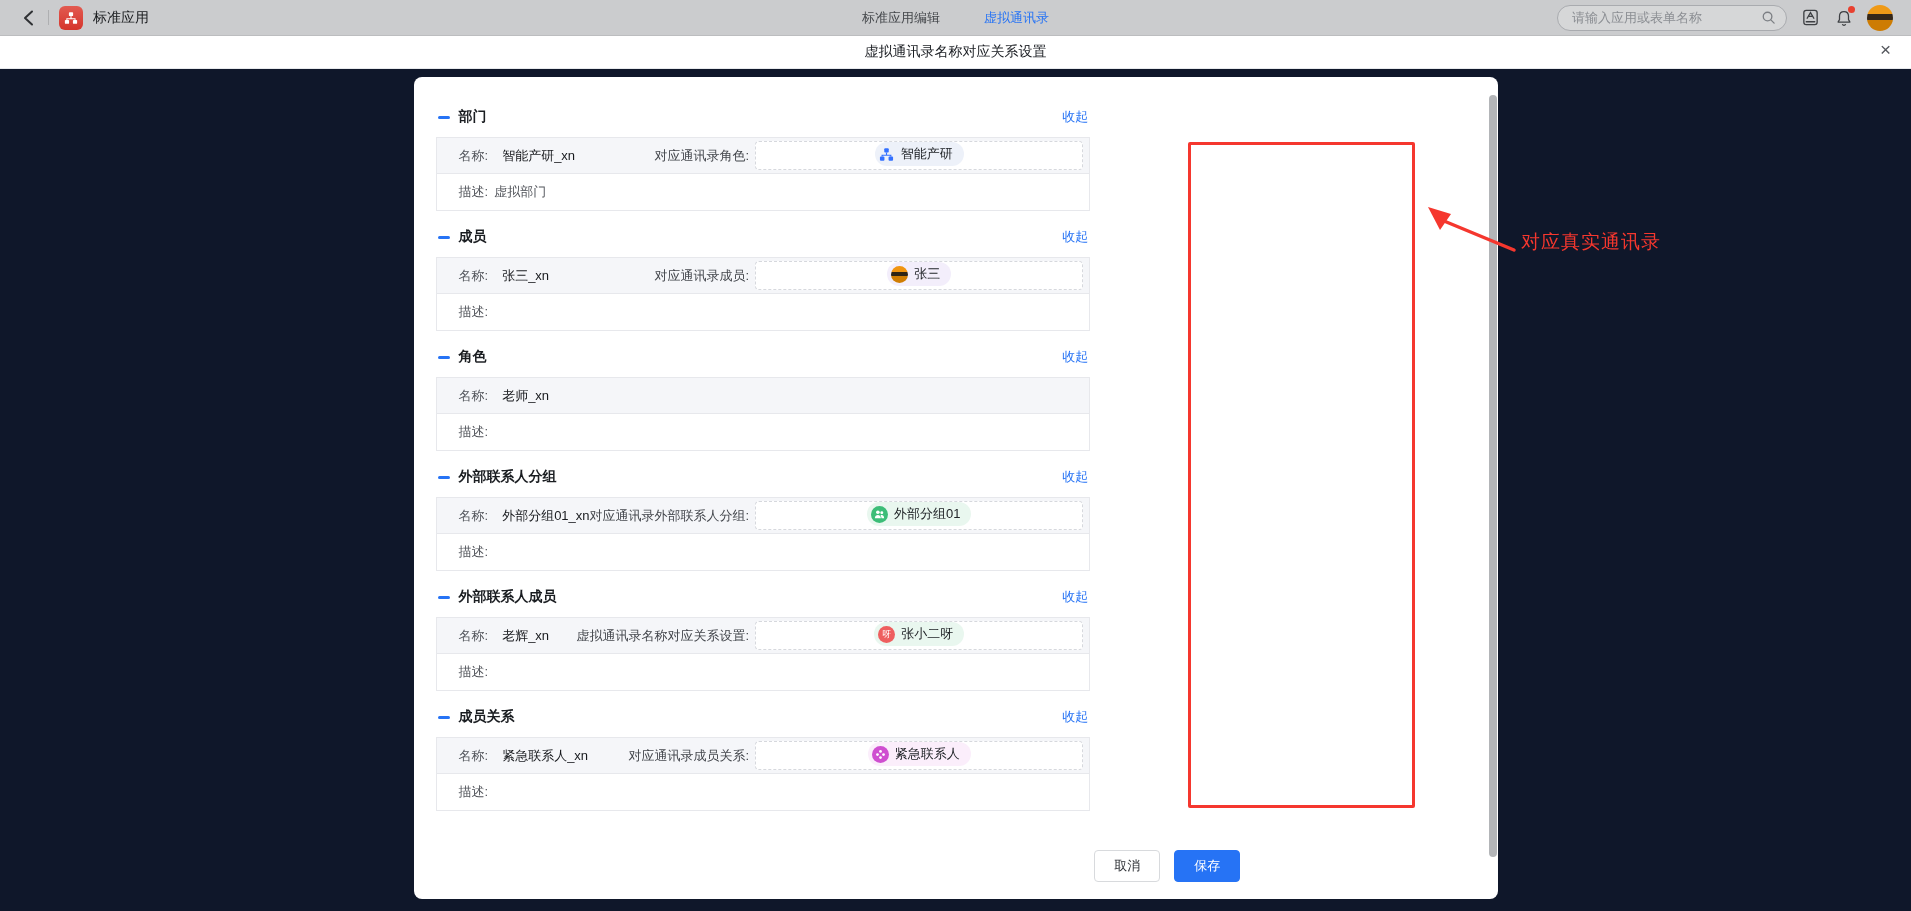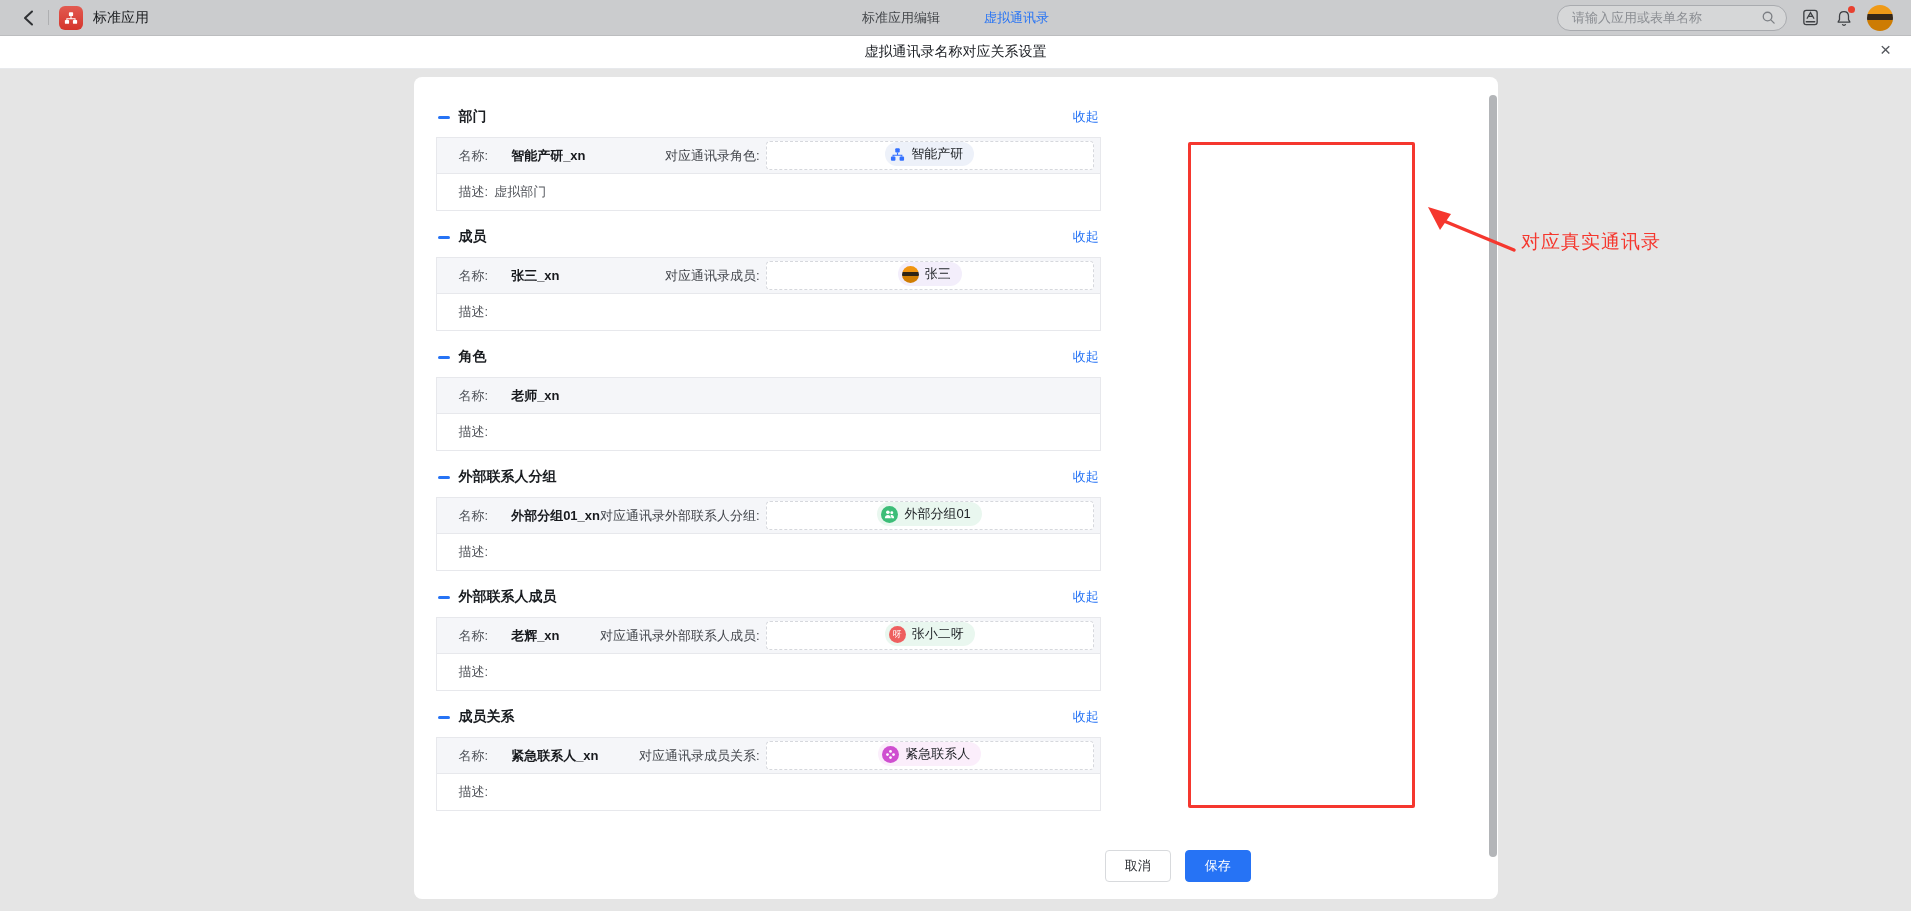--- a/index.html
+++ b/index.html
@@ -1,18 +1,18 @@
 <!DOCTYPE html>
 <html><head>
 <meta charset="utf-8">
 <style>
   * { margin:0; padding:0; box-sizing:border-box; }
   html,body { width:1911px; height:911px; overflow:hidden;
     font-family:"Liberation Sans","DejaVu Sans",sans-serif; font-size:13px; color:#1b1e22; }
-  .app { width:1911px; height:911px; background:#e5e5e5; display:flex; flex-direction:column; }
+  .app { width:1911px; height:911px; background:#0f172a; display:flex; flex-direction:column; }
 
   
   .topbar { height:36px; background:#cbccce; border-bottom:1px solid #bcbdbf;
     display:flex; align-items:center; padding:0 18px; position:relative; flex:none; }
   .topbar-left { display:flex; align-items:center; gap:10px; }
   .back-btn { width:20px; height:20px; display:flex; align-items:center; justify-content:center; cursor:pointer; }
   .tb-divider { width:1px; height:15px; background:#aeafb1; }
   .app-icon { width:24px; height:24px; border-radius:6px; background:linear-gradient(180deg,#e25a50,#d5352c);
     display:flex; align-items:center; justify-content:center; }
   .app-title { font-size:14px; color:#17191c; }
@@ -44,21 +44,21 @@
 
   .sec-head { display:flex; align-items:center; margin:17px 2px 11px; }
   .dash { width:12px; height:3px; border-radius:2px; background:#2673f5; margin-right:9px; }
   .sec-title { font-size:14px; font-weight:700; color:#1a1d21; }
   .collapse-link { margin-left:auto; color:#2673f5; font-size:13px; cursor:pointer; text-decoration:none; }
 
   .row { height:37px; display:flex; align-items:center; padding:0 6px 0 22px; }
   .row-name { background:#f5f6f9; border:1px solid #e7e8ec; }
   .row-desc { background:#fff; border:1px solid #e7e8ec; border-top:0; }
   .lbl { color:#53565c; }
-  .name-val { font-weight:700; color:#17191d; margin-left:23px; }
+  .name-val { font-weight:400; color:#17191d; margin-left:14px; }
   .desc-val { color:#53565c; margin-left:6px; }
   .map-group { margin-left:auto; display:flex; align-items:center; }
   .map-lbl { color:#43464c; }
   .dashed-box { width:328px; height:29px; margin-left:6px; background:#fff;
     border:1px dashed #d6d8dd; border-radius:4px; display:flex; justify-content:center; cursor:pointer; }
   .chip { display:inline-flex; align-items:center; height:24px; border-radius:12px;
     padding:0 11px 0 4px; gap:6px; color:#212428; cursor:pointer; }
   .chip-circle { width:17px; height:17px; border-radius:50%; display:flex; align-items:center;
     justify-content:center; font-size:9px; line-height:1; }
   .chip-flat { width:16px; height:16px; display:flex; align-items:center; justify-content:center; }
@@ -251,21 +251,21 @@
   <section class="sec">
     <div class="sec-head">
       <span class="dash"></span>
       <span class="sec-title">外部联系人成员</span>
       <a class="collapse-link">收起</a>
     </div>
     <div class="row row-name">
       <span class="lbl">名称:</span>
       <span class="name-val">老辉_xn</span>
       <div class="map-group">
-        <span class="map-lbl">对应通讯录外部联系人成员:</span>
+        <span class="map-lbl">虚拟通讯录名称对应关系设置:</span>
         <div class="dashed-box">
           <span class="chip" style="background: rgb(233, 247, 239);">
             <span class="chip-circle" style="background: rgb(238, 95, 95); color: rgb(255, 255, 255);">呀</span>
             <span class="chip-label">张小二呀</span>
           </span>
         </div>
       </div>
     </div>
     <div class="row row-desc">
       <span class="lbl">描述:</span>

